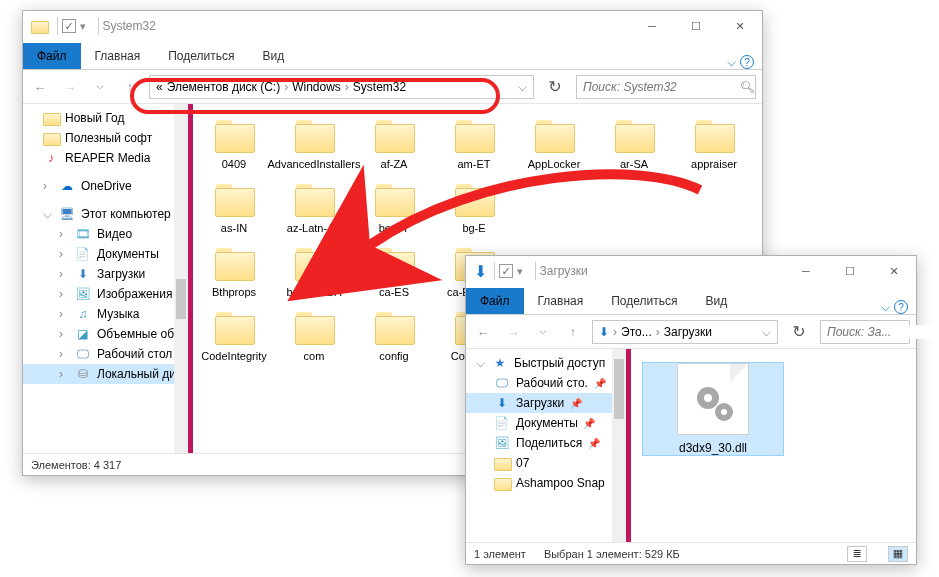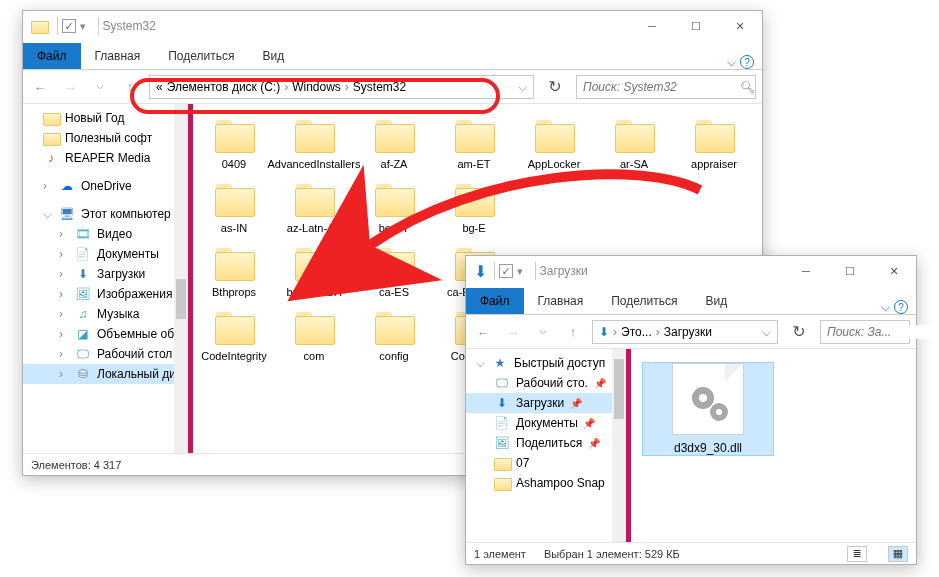--- a/index.html
+++ b/index.html
@@ -26,21 +26,21 @@
   .searchbox .mag { color: #777; }
   .body { flex: 1; display: flex; min-height: 0; }
   .nav-pane { width: 170px; border-right: 5px solid #be185d; font-size: 12px; padding: 4px 0; overflow: hidden; position: relative; }
   .nav-item { display: flex; align-items: center; gap: 6px; padding: 2px 4px 2px 20px; white-space: nowrap; }
   .nav-item.indent { padding-left: 36px; }
   .nav-item.sel { background: #cce8ff; }
   .nav-item .nicon { width: 16px; height: 16px; display: inline-flex; align-items: center; justify-content: center; }
   .content { flex: 1; padding: 8px 4px; display: flex; flex-wrap: wrap; align-content: flex-start; gap: 6px 6px; overflow: hidden; }
   .fitem { width: 74px; display: flex; flex-direction: column; align-items: center; font-size: 11px; text-align: center; }
   .fitem .ficon { width: 44px; height: 44px; margin-bottom: 2px; }
-  .fitem.large { width: 130px; font-size: 12px; }
+  .fitem.large { width: 140px; font-size: 12px; }
   .fitem.large .ficon { width: 72px; height: 72px; margin-bottom: 6px; position: relative; }
   .fitem.sel { background: #cce8ff; outline: 1px solid #99d1ff; }
   .statusbar { height: 22px; border-top: 1px solid #e4e4e4; display: flex; align-items: center; font-size: 11px; padding: 0 8px; gap: 18px; color: #333; }
   .statusbar .spacer { flex: 1; }
   .viewbtn { width: 20px; height: 16px; border: 1px solid #c8c8c8; margin-left: 3px; display: flex; align-items: center; justify-content: center; }
   .viewbtn.active { background: #cce8ff; }
   .folder-glyph { position: relative; }
   .folder-glyph::before { content: ''; position: absolute; left: 10%; top: 18%; width: 35%; height: 14%; background: #ffe9a8; border-radius: 2px 2px 0 0; }
   .folder-glyph::after { content: ''; position: absolute; left: 6%; top: 28%; width: 88%; height: 60%; background: linear-gradient(#fff4cc,#ffe08a); border-radius: 2px; border: 1px solid #e4c96a; }
   .dll-icon { background: #fff; border: 1px solid #d0d0d0; position: relative; }

